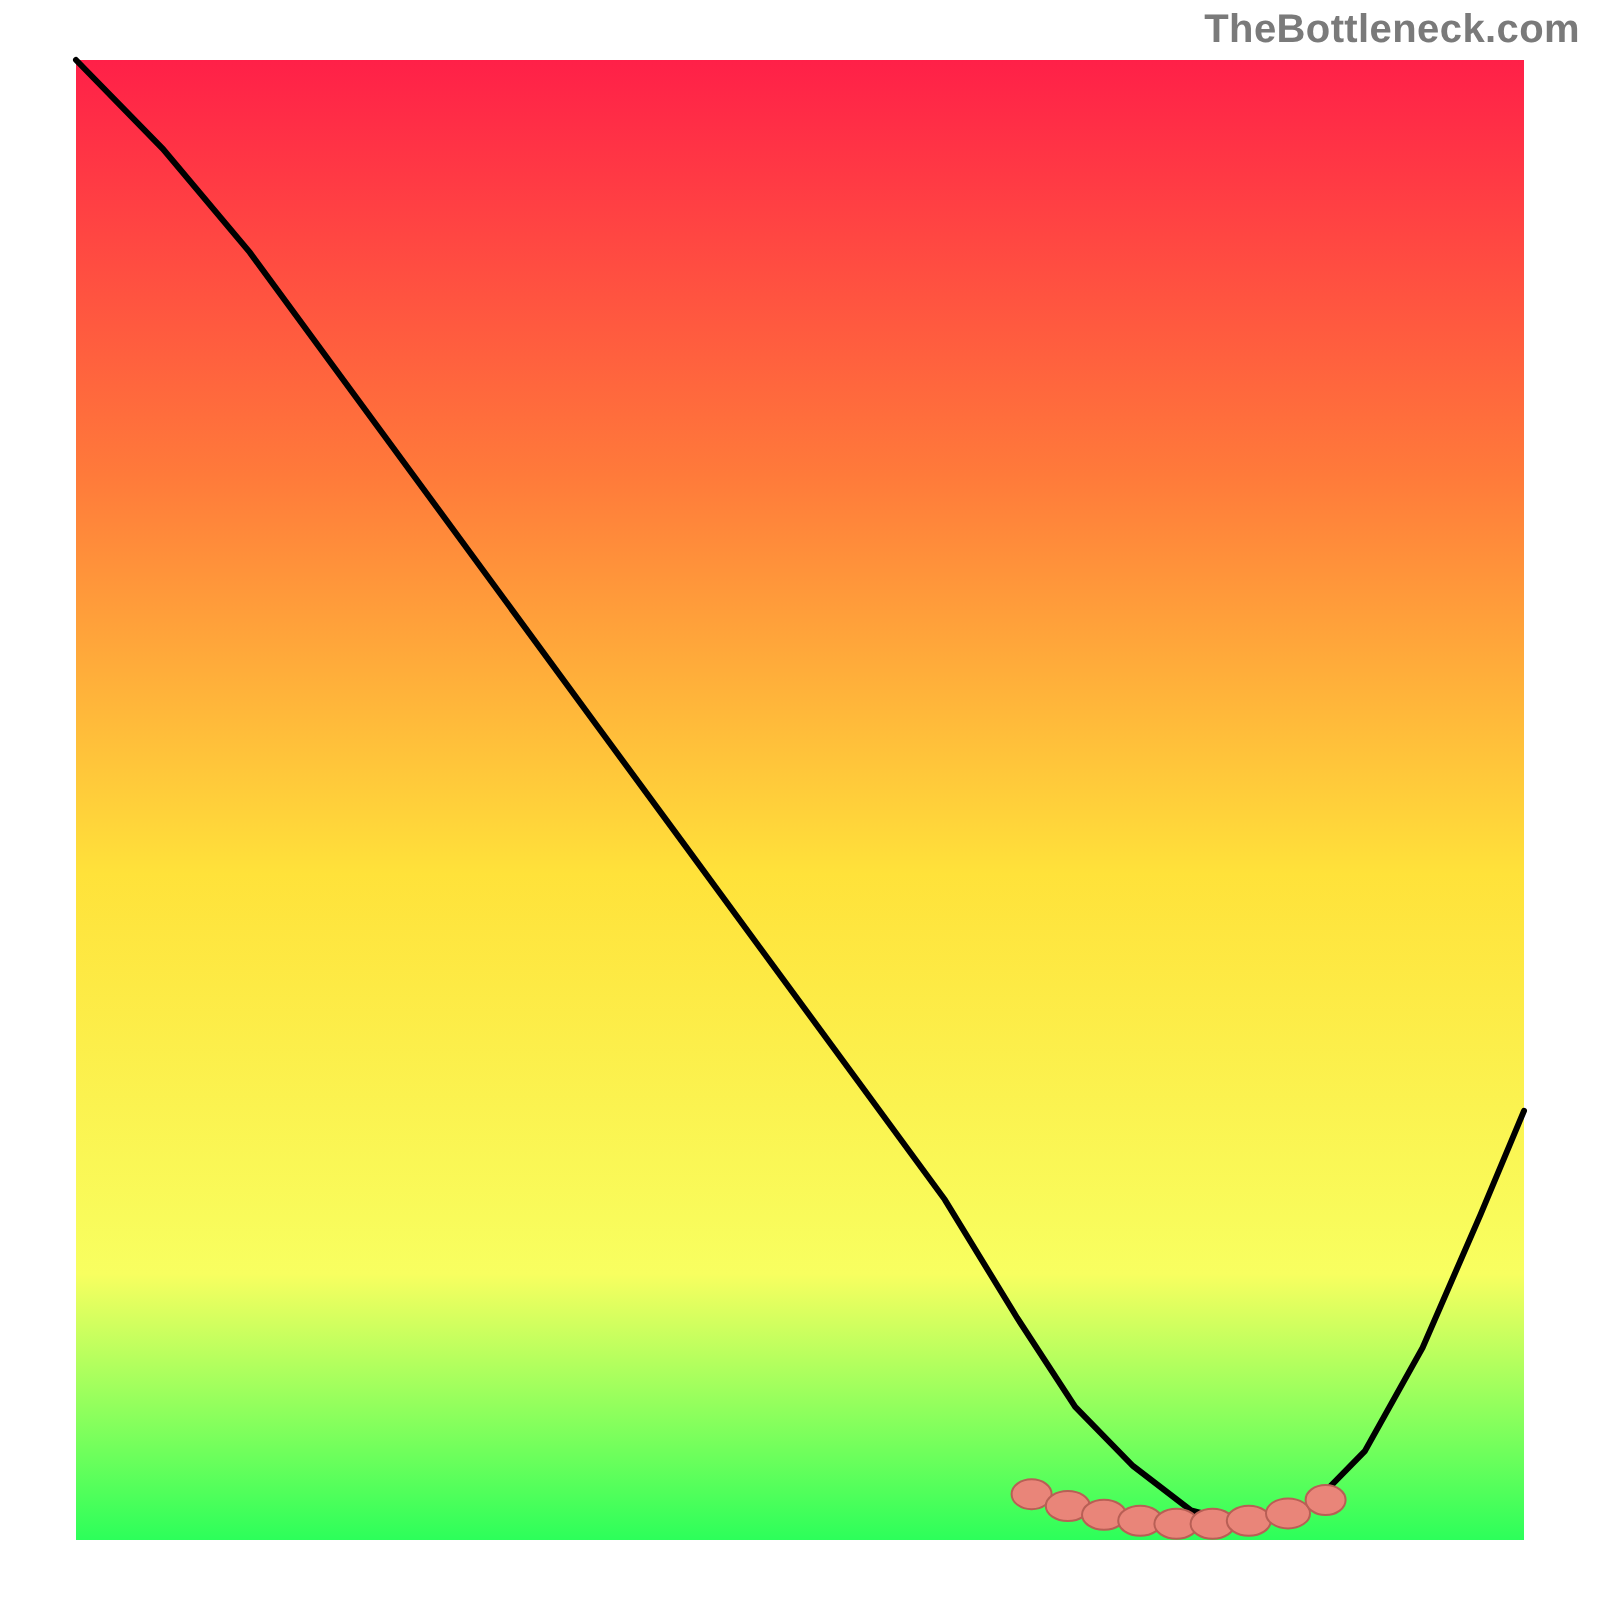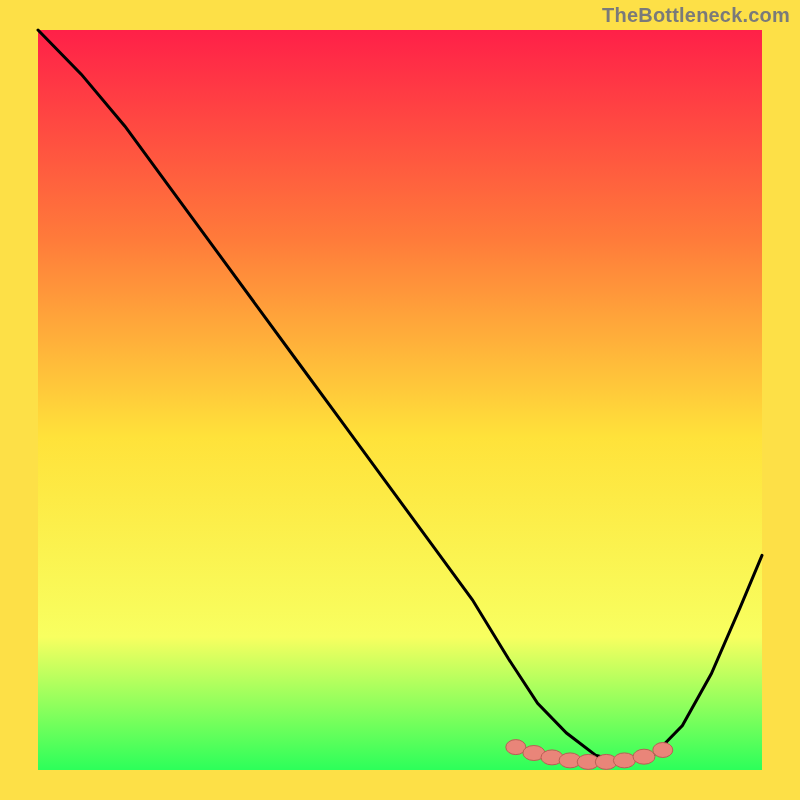--- a/index.html
+++ b/index.html
@@ -8,21 +8,21 @@
     width: 800px;
     height: 800px;
     background: #000;
     font-family: Arial, Helvetica, sans-serif;
     overflow: hidden;
   }
   .frame {
     position: relative;
     width: 800px;
     height: 800px;
-    background: #fde047;
+    background: #ffffff;
   }
   .attribution {
     position: absolute;
     top: 4px;
     right: 10px;
     color: #7a7a7a;
     font-size: 20px;
     font-weight: 600;
     letter-spacing: 0.2px;
   }

